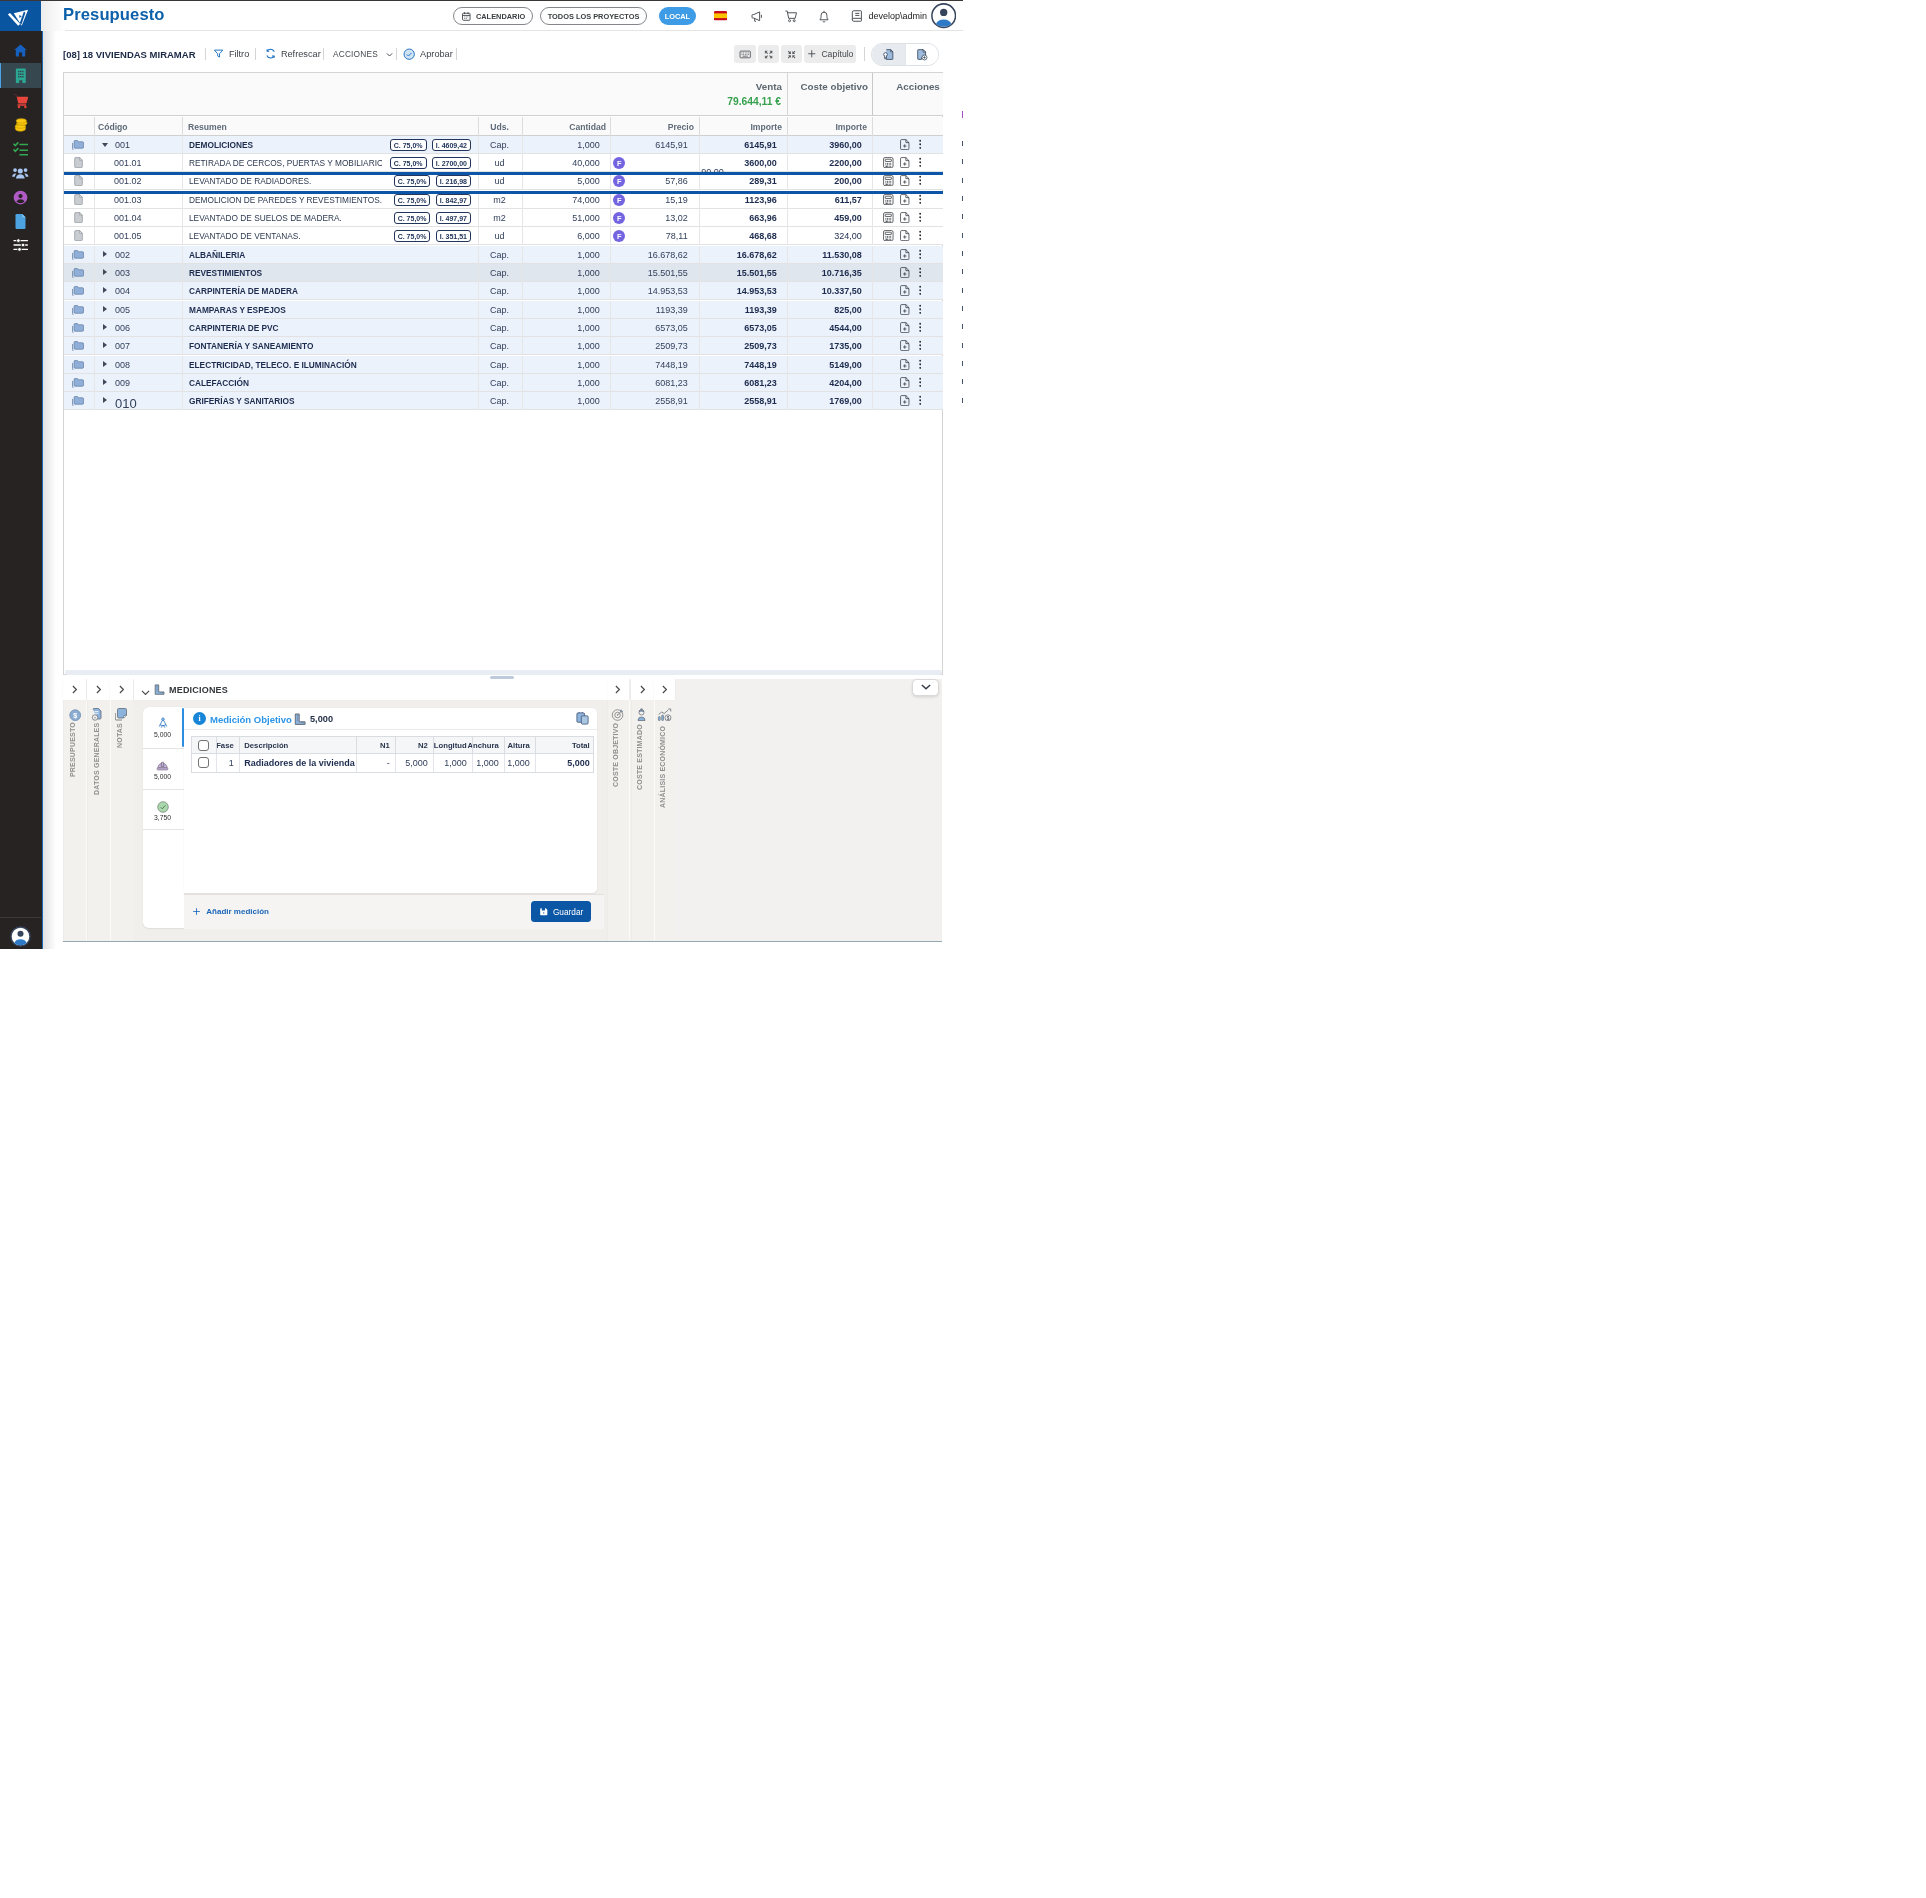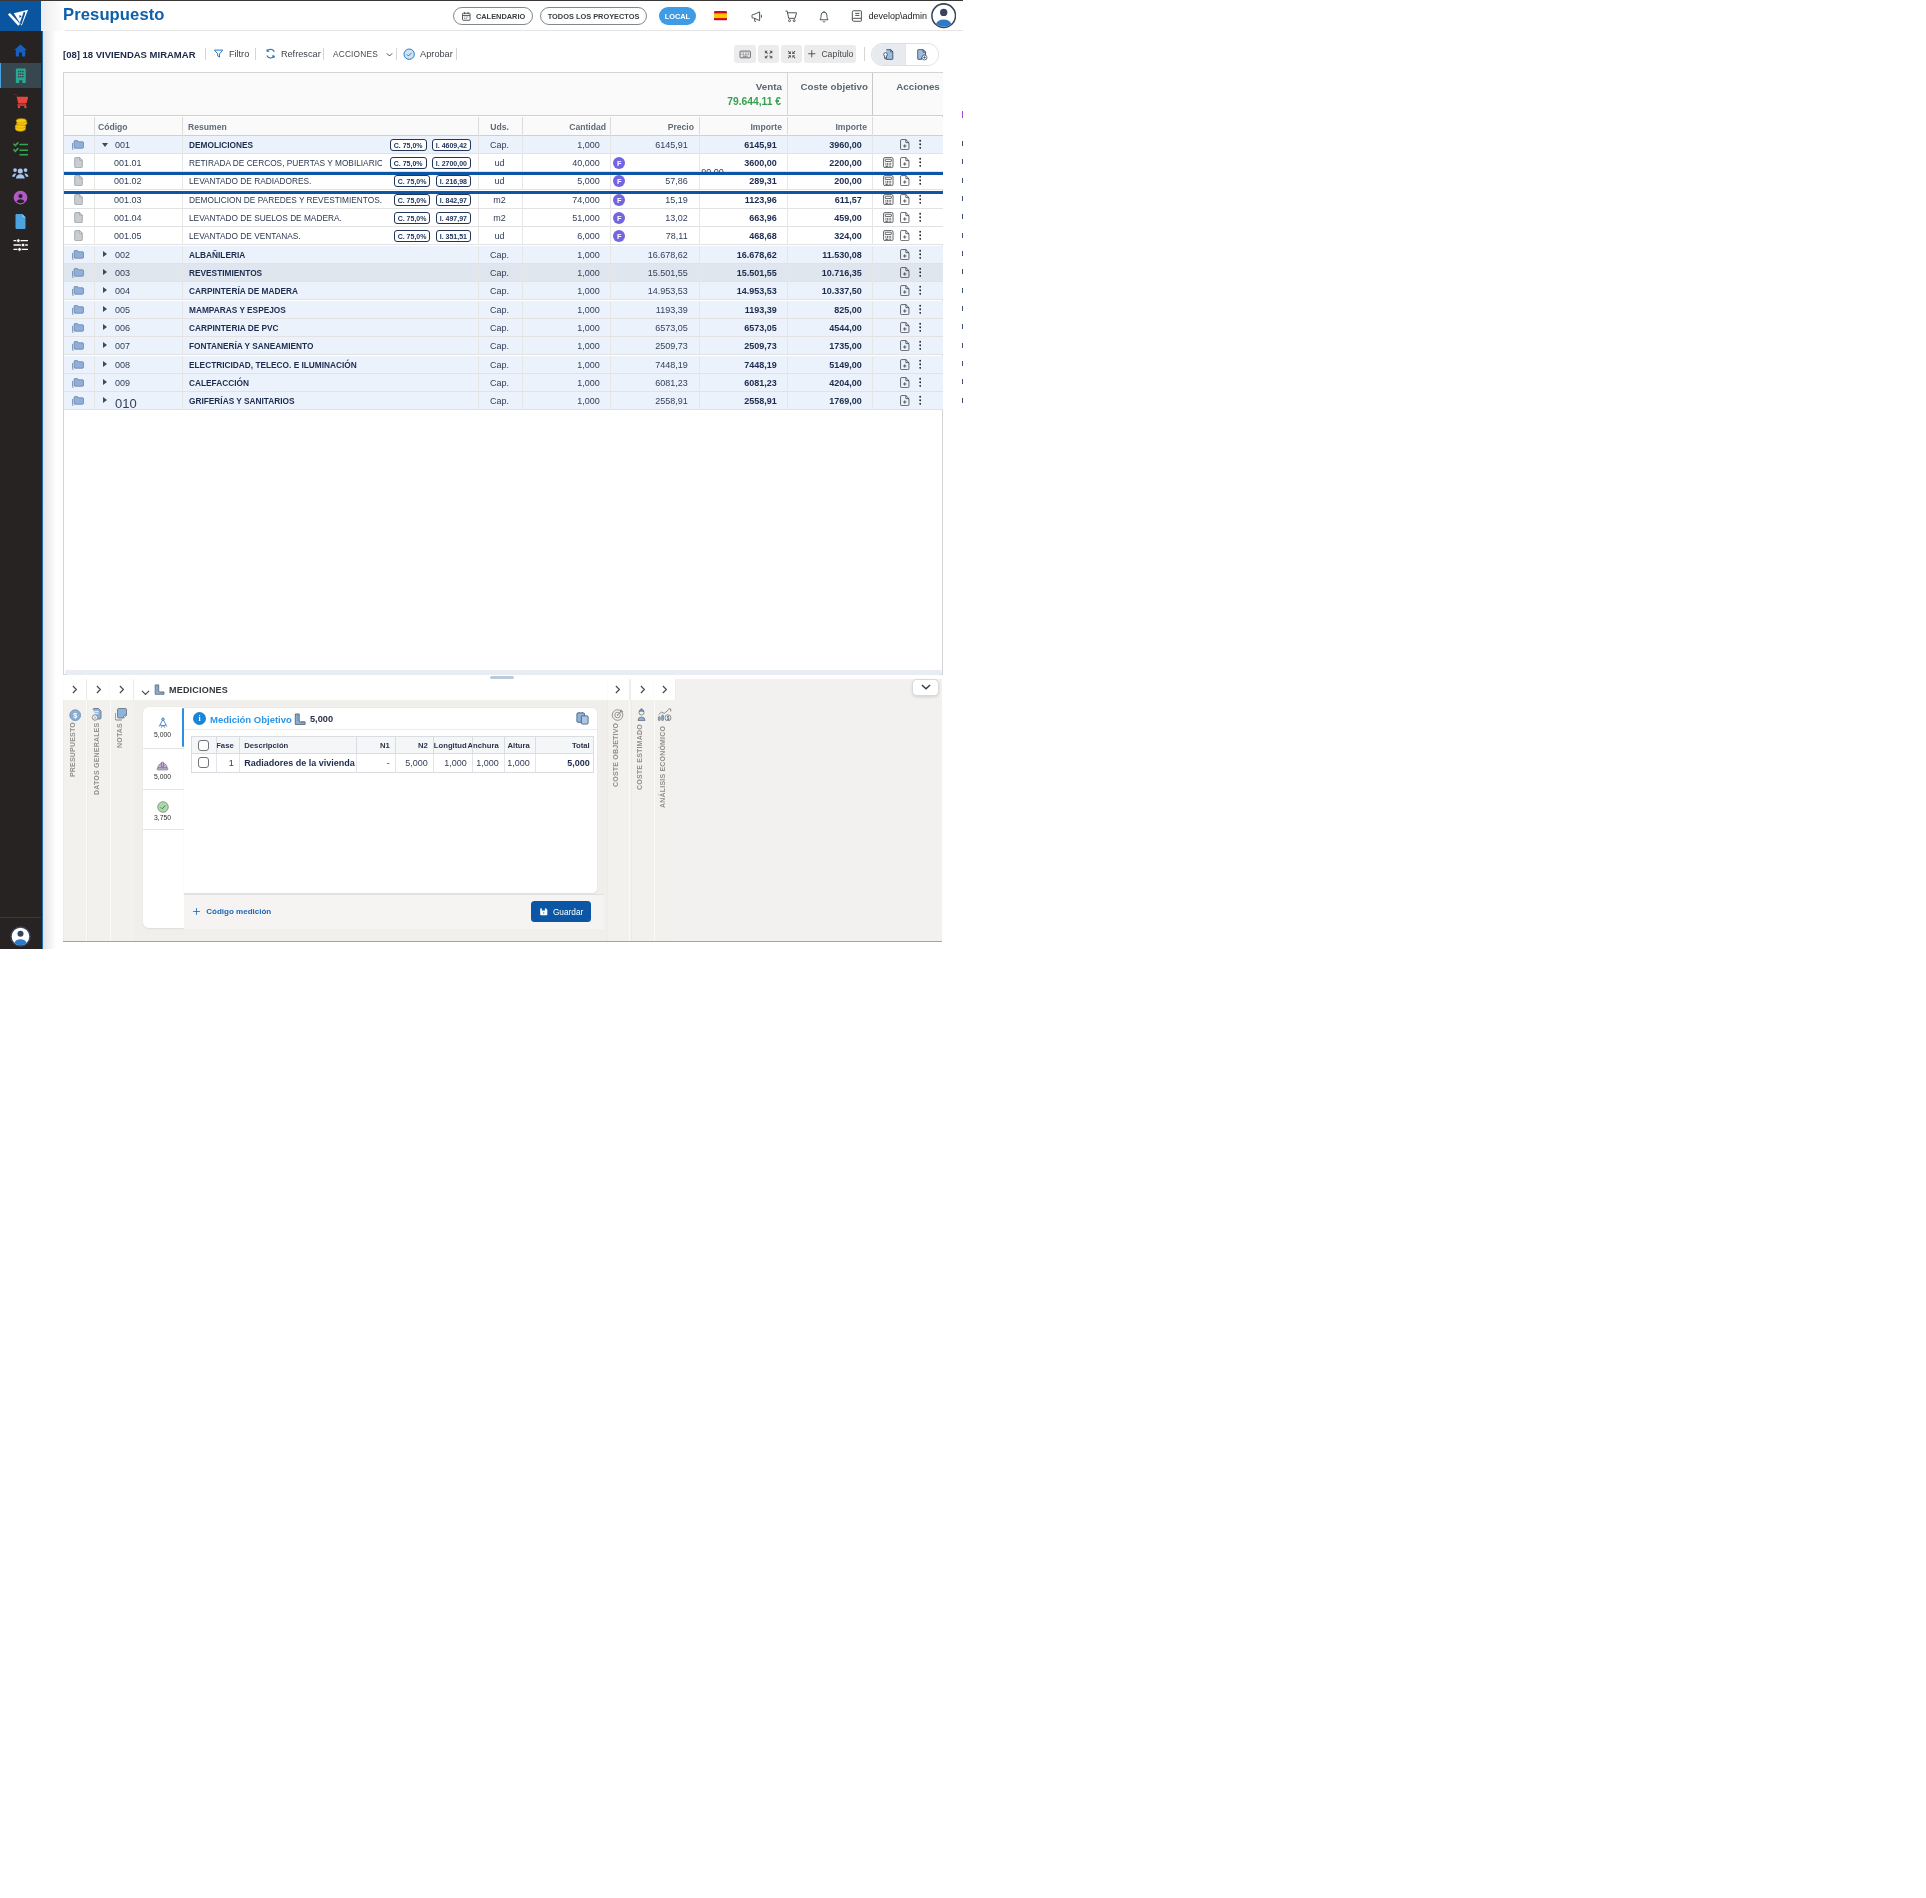--- a/index.html
+++ b/index.html
@@ -619,21 +619,21 @@
         <div class="cellnum">6,000</div>
       </div>
 <div class="abs" style="left:549px;top:3px;width:12.4px;height:12.4px;border-radius:50%;background:#7364e0;color:#fff;font-size:7.4px;font-weight:bold;display:flex;align-items:center;justify-content:center;">F</div>
 <div class="abs" style="left:546px;top:0;width:83px;height:18.3px;">
         <div class="cellnum">78,11</div>
       </div>
 <div class="abs" style="left:635px;top:0;width:83px;height:18.3px;">
         <div class="cellnum" style="font-weight:bold;color:#1c2b4e;">468,68</div>
       </div>
 <div class="abs" style="left:723px;top:0;width:80px;height:18.3px;">
-        <div class="cellnum" style="font-weight:bold;color:#1c2b4e;">324,00</div>
+        <div class="cellnum" style="font-weight:normal;color:#1c2b4e;">324,00</div>
       </div>
 <div class="abs" style="left:819px;top:3px;"><svg width="10.6" height="11.2" viewBox="0 0 19 20" fill="none" stroke="#24292e" stroke-width="1.25">
           <rect x="1" y="1" width="17" height="18" rx="2.5"></rect>
           <rect x="4" y="4" width="11" height="4" rx="0.8"></rect>
           <g fill="#24292e" stroke="none">
             <circle cx="5.2" cy="11" r="0.9"></circle>
             <circle cx="8.1" cy="11" r="0.9"></circle>
             <circle cx="11" cy="11" r="0.9"></circle>
             <circle cx="13.9" cy="11" r="0.9"></circle>
             <circle cx="5.2" cy="13.8" r="0.9"></circle>
@@ -1207,21 +1207,21 @@
 <div style="position:absolute;left:280px;top:0;width:0.6px;height:100%;background:#e3e5ea;"></div>
 <div style="position:absolute;left:312px;top:0;width:0.6px;height:100%;background:#e3e5ea;"></div>
 <div style="position:absolute;left:343px;top:0;width:0.6px;height:100%;background:#e3e5ea;"></div>
 </div>
 <div class="abs" style="left:184px;top:894px;width:420px;height:35px;background:#f6f4f2;border-top:0.6px solid #e3e1df;"></div>
 <div class="abs" style="left:192px;top:907px;display:flex;align-items:center;gap:5.3px;">
     <svg width="9" height="9" viewBox="0 0 24 24" fill="none" stroke="#1a66b8" stroke-width="2.2">
       <line x1="12" y1="3" x2="12" y2="21"></line>
       <line x1="3" y1="12" x2="21" y2="12"></line>
     </svg>
-    <span style="font-size:8px;font-weight:bold;color:#1a66b8;">Código medición</span>
+    <span style="font-size:8px;font-weight:bold;color:#1a66b8;">Añadir medición</span>
   </div>
 <div class="abs" style="left:531px;top:901px;width:60px;height:21px;background:#0b57a5;border-radius:3.5px;display:flex;align-items:center;justify-content:center;gap:4.7px;">
     <svg width="9.5" height="9.5" viewBox="0 0 24 24" fill="#fff">
       <path d="M3 5 a2 2 0 0 1 2 -2 h12 l4 4 v12 a2 2 0 0 1 -2 2 H5 a2 2 0 0 1 -2 -2 z M7 3 h8 v5 a1 1 0 0 1 -1 1 H8 a1 1 0 0 1 -1 -1 z" fill-rule="evenodd"></path>
       <rect x="11.5" y="4" width="2.5" height="3.5" fill="#0b57a5"></rect>
       <circle cx="12" cy="15" r="3.4"></circle>
       <circle cx="12" cy="15" r="1.6" fill="#0b57a5"></circle>
     </svg>
     <span style="font-size:8.3px;color:#fff;">Guardar</span>
   </div>

